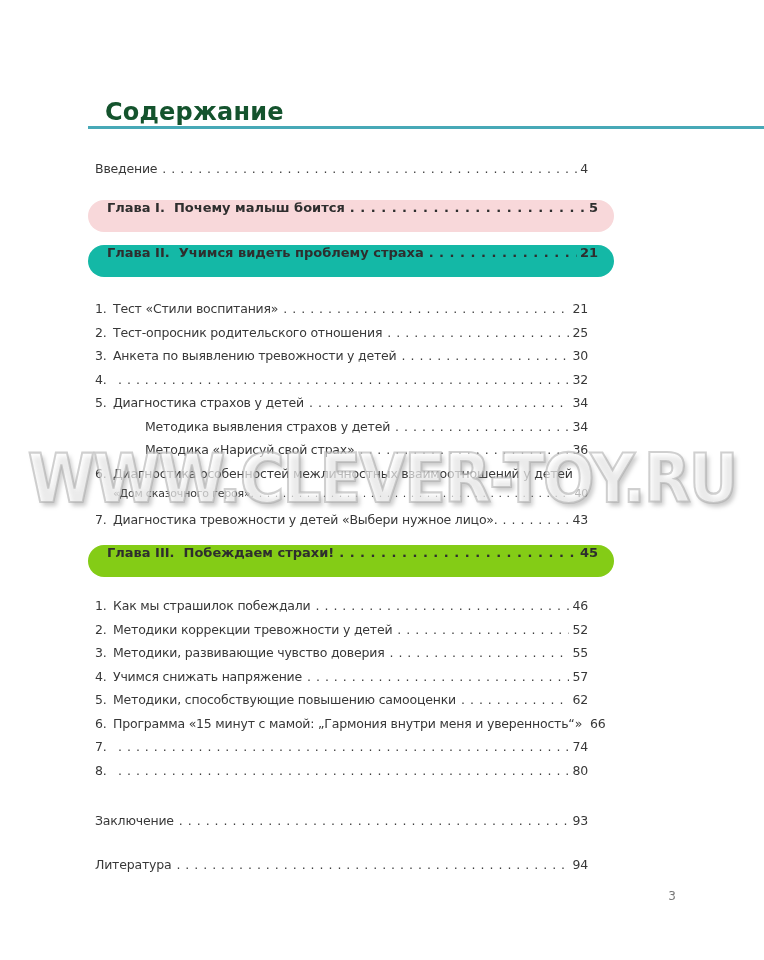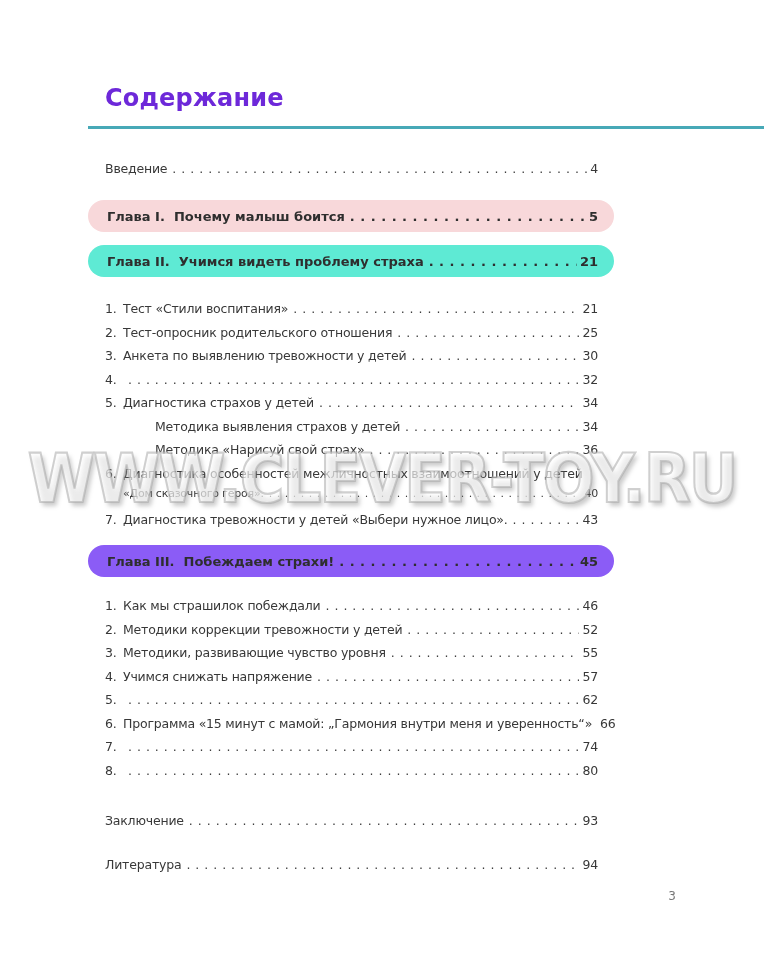--- a/index.html
+++ b/index.html
@@ -11,40 +11,40 @@
     color:#383838;
     overflow:hidden;
   }
   .h1{
     position:absolute;left:105px;top:84px;
     font-size:24px;font-weight:bold;letter-spacing:0.2px;
   }
   .rule{
     position:absolute;left:88px;right:0;top:126px;height:3px;
   }
-  .block{position:absolute;left:88px;width:526px;}
+  .block{position:absolute;left:78px;width:526px;}
   .trow{
     display:flex;align-items:center;
     height:23.5px;
     padding:0 16px 0 17px;
     font-size:12.5px;letter-spacing:-0.2px;
     white-space:nowrap;
   }
   .trow .num{flex:none;width:18px;}
   .trow .lbl{flex:none;}
   .dots{
     flex:1;min-width:0;overflow:hidden;white-space:nowrap;
     margin:0 3px 0 5px;color:#3e3e3e;letter-spacing:0.5px;
   }
   .pg{flex:none;}
   .trow.sub{padding-left:67px;text-align:right;}
   .chapbar{
     position:absolute;left:88px;width:526px;height:32px;
     border-radius:16px;
-    display:flex;align-items:center;
+    display:flex;align-items:flex-start;
     padding:0 16px 0 19px;box-sizing:border-box;
     font-size:13px;font-weight:bold;color:#2e2e2e;
     white-space:nowrap;
   }
   .chapbar .chp{flex:none;margin-right:9px;}
   .chapbar .cht{flex:none;}
   .chapbar .dots{color:#2e2e2e;}
   .item6 .l1{display:flex;align-items:center;height:23px;padding:0 16px 0 17px;
     font-size:12.5px;letter-spacing:-0.2px;white-space:nowrap;}
   .item6 .l2{display:flex;align-items:center;height:18px;padding:0 16px 0 17px;
@@ -65,39 +65,39 @@
     text-shadow:3px 4px 4px rgba(125,125,125,0.40);
     pointer-events:none;
     z-index:5;
   }
 </style>
 </head>
 <body>
 
 <div class="page">
 
-  <div class="h1" style="color: #6d28d9;">Содержание</div>
+  <div class="h1" style="color: #14532d; margin-top: 14px;">Содержание</div>
   <div class="rule" style="background: rgb(71, 169, 183);"></div>
 
   <div class="block" style="top:157px">
     <div class="trow">
       <span class="lbl">Введение</span>
       <span class="dots"> . . . . . . . . . . . . . . . . . . . . . . . . . . . . . . . . . . . . . . . . . . . . . . . . . . . . . . . . . . . . . . . . . . . . . . . . . . . . . . . . . . . . . . . . . . . . . . . . . . . . . . . . . . . . . . . . . . . . . . . . . . . . . . . . . . . . . . . . . . . . . . . . . . . . . . . . . . . . . . . .</span>
       <span class="pg">4</span>
     </div>
   </div>
 
   <div class="chapbar" style="top: 200px; background: rgb(248, 216, 218);">
     <span class="chp">Глава I.</span>
     <span class="cht">Почему малыш боится</span>
     <span class="dots"> . . . . . . . . . . . . . . . . . . . . . . . . . . . . . . . . . . . . . . . . . . . . . . . . . . . . . . . . . . . . . . . . . . . . . . . . . . . . . . . . . . . . . . . . . . . . . . . . . . . . . . . . . . . . . . . . . . . . . . . . . . . . . . . . . . . . . . . . . . . . . . . . . . . . . . . . . . . . . . . .</span>
     <span class="pg">5</span>
   </div>
 
-  <div class="chapbar" style="top: 245px; background: #5eead4;">
+  <div class="chapbar" style="top: 245px; background: #14b8a6;">
     <span class="chp">Глава II.</span>
     <span class="cht">Учимся видеть проблему страха</span>
     <span class="dots"> . . . . . . . . . . . . . . . . . . . . . . . . . . . . . . . . . . . . . . . . . . . . . . . . . . . . . . . . . . . . . . . . . . . . . . . . . . . . . . . . . . . . . . . . . . . . . . . . . . . . . . . . . . . . . . . . . . . . . . . . . . . . . . . . . . . . . . . . . . . . . . . . . . . . . . . . . . . . . . . .</span>
     <span class="pg">21</span>
   </div>
 
   <div class="block" style="top:297px">
     <div class="trow">
       <span class="num">1.</span>
       <span class="lbl">Тест «Стили воспитания»</span>
@@ -153,21 +153,21 @@
     </div>
 
     <div class="trow" style="margin-top:5px">
       <span class="num">7.</span>
       <span class="lbl">Диагностика тревожности у детей «Выбери нужное лицо».</span>
       <span class="dots"> . . . . . . . . . . . . . . . . . . . . . . . . . . . . . . . . . . . . . . . . . . . . . . . . . . . . . . . . . . . . . . . . . . . . . . . . . . . . . . . . . . . . . . . . . . . . . . . . . . . . . . . . . . . . . . . . . . . . . . . . . . . . . . . . . . . . . . . . . . . . . . . . . . . . . . . . . . . . . . . .</span>
       <span class="pg">43</span>
     </div>
   </div>
 
-  <div class="chapbar" style="top: 545px; background: #8b5cf6;">
+  <div class="chapbar" style="top: 545px; background: #84cc16;">
     <span class="chp">Глава III.</span>
     <span class="cht">Побеждаем страхи!</span>
     <span class="dots"> . . . . . . . . . . . . . . . . . . . . . . . . . . . . . . . . . . . . . . . . . . . . . . . . . . . . . . . . . . . . . . . . . . . . . . . . . . . . . . . . . . . . . . . . . . . . . . . . . . . . . . . . . . . . . . . . . . . . . . . . . . . . . . . . . . . . . . . . . . . . . . . . . . . . . . . . . . . . . . . .</span>
     <span class="pg">45</span>
   </div>
 
   <div class="block" style="top:594px">
     <div class="trow">
       <span class="num">1.</span>
       <span class="lbl">Как мы страшилок побеждали</span>
@@ -175,32 +175,33 @@
       <span class="pg">46</span>
     </div>
     <div class="trow">
       <span class="num">2.</span>
       <span class="lbl">Методики коррекции тревожности у детей</span>
       <span class="dots"> . . . . . . . . . . . . . . . . . . . . . . . . . . . . . . . . . . . . . . . . . . . . . . . . . . . . . . . . . . . . . . . . . . . . . . . . . . . . . . . . . . . . . . . . . . . . . . . . . . . . . . . . . . . . . . . . . . . . . . . . . . . . . . . . . . . . . . . . . . . . . . . . . . . . . . . . . . . . . . . .</span>
       <span class="pg">52</span>
     </div>
     <div class="trow">
       <span class="num">3.</span>
-      <span class="lbl">Методики, развивающие чувство уровня</span>
+      <span class="lbl">Методики, развивающие чувство доверия</span>
       <span class="dots"> . . . . . . . . . . . . . . . . . . . . . . . . . . . . . . . . . . . . . . . . . . . . . . . . . . . . . . . . . . . . . . . . . . . . . . . . . . . . . . . . . . . . . . . . . . . . . . . . . . . . . . . . . . . . . . . . . . . . . . . . . . . . . . . . . . . . . . . . . . . . . . . . . . . . . . . . . . . . . . . .</span>
       <span class="pg">55</span>
     </div>
     <div class="trow">
       <span class="num">4.</span>
       <span class="lbl">Учимся снижать напряжение</span>
       <span class="dots"> . . . . . . . . . . . . . . . . . . . . . . . . . . . . . . . . . . . . . . . . . . . . . . . . . . . . . . . . . . . . . . . . . . . . . . . . . . . . . . . . . . . . . . . . . . . . . . . . . . . . . . . . . . . . . . . . . . . . . . . . . . . . . . . . . . . . . . . . . . . . . . . . . . . . . . . . . . . . . . . .</span>
       <span class="pg">57</span>
     </div>
     <div class="trow">
       <span class="num">5.</span>
+      <span class="lbl">Методики, способствующие повышению самооценки</span>
       <span class="dots"> . . . . . . . . . . . . . . . . . . . . . . . . . . . . . . . . . . . . . . . . . . . . . . . . . . . . . . . . . . . . . . . . . . . . . . . . . . . . . . . . . . . . . . . . . . . . . . . . . . . . . . . . . . . . . . . . . . . . . . . . . . . . . . . . . . . . . . . . . . . . . . . . . . . . . . . . . . . . . . . .</span>
       <span class="pg">62</span>
     </div>
     <div class="trow">
       <span class="num">6.</span>
       <span class="lbl">Программа «15 минут с мамой: „Гармония внутри меня и уверенность“»</span>
       <span class="dots"> . . . . . . . . . . . . . . . . . . . . . . . . . . . . . . . . . . . . . . . . . . . . . . . . . . . . . . . . . . . . . . . . . . . . . . . . . . . . . . . . . . . . . . . . . . . . . . . . . . . . . . . . . . . . . . . . . . . . . . . . . . . . . . . . . . . . . . . . . . . . . . . . . . . . . . . . . . . . . . . .</span>
       <span class="pg">66</span>
     </div>
     <div class="trow">

